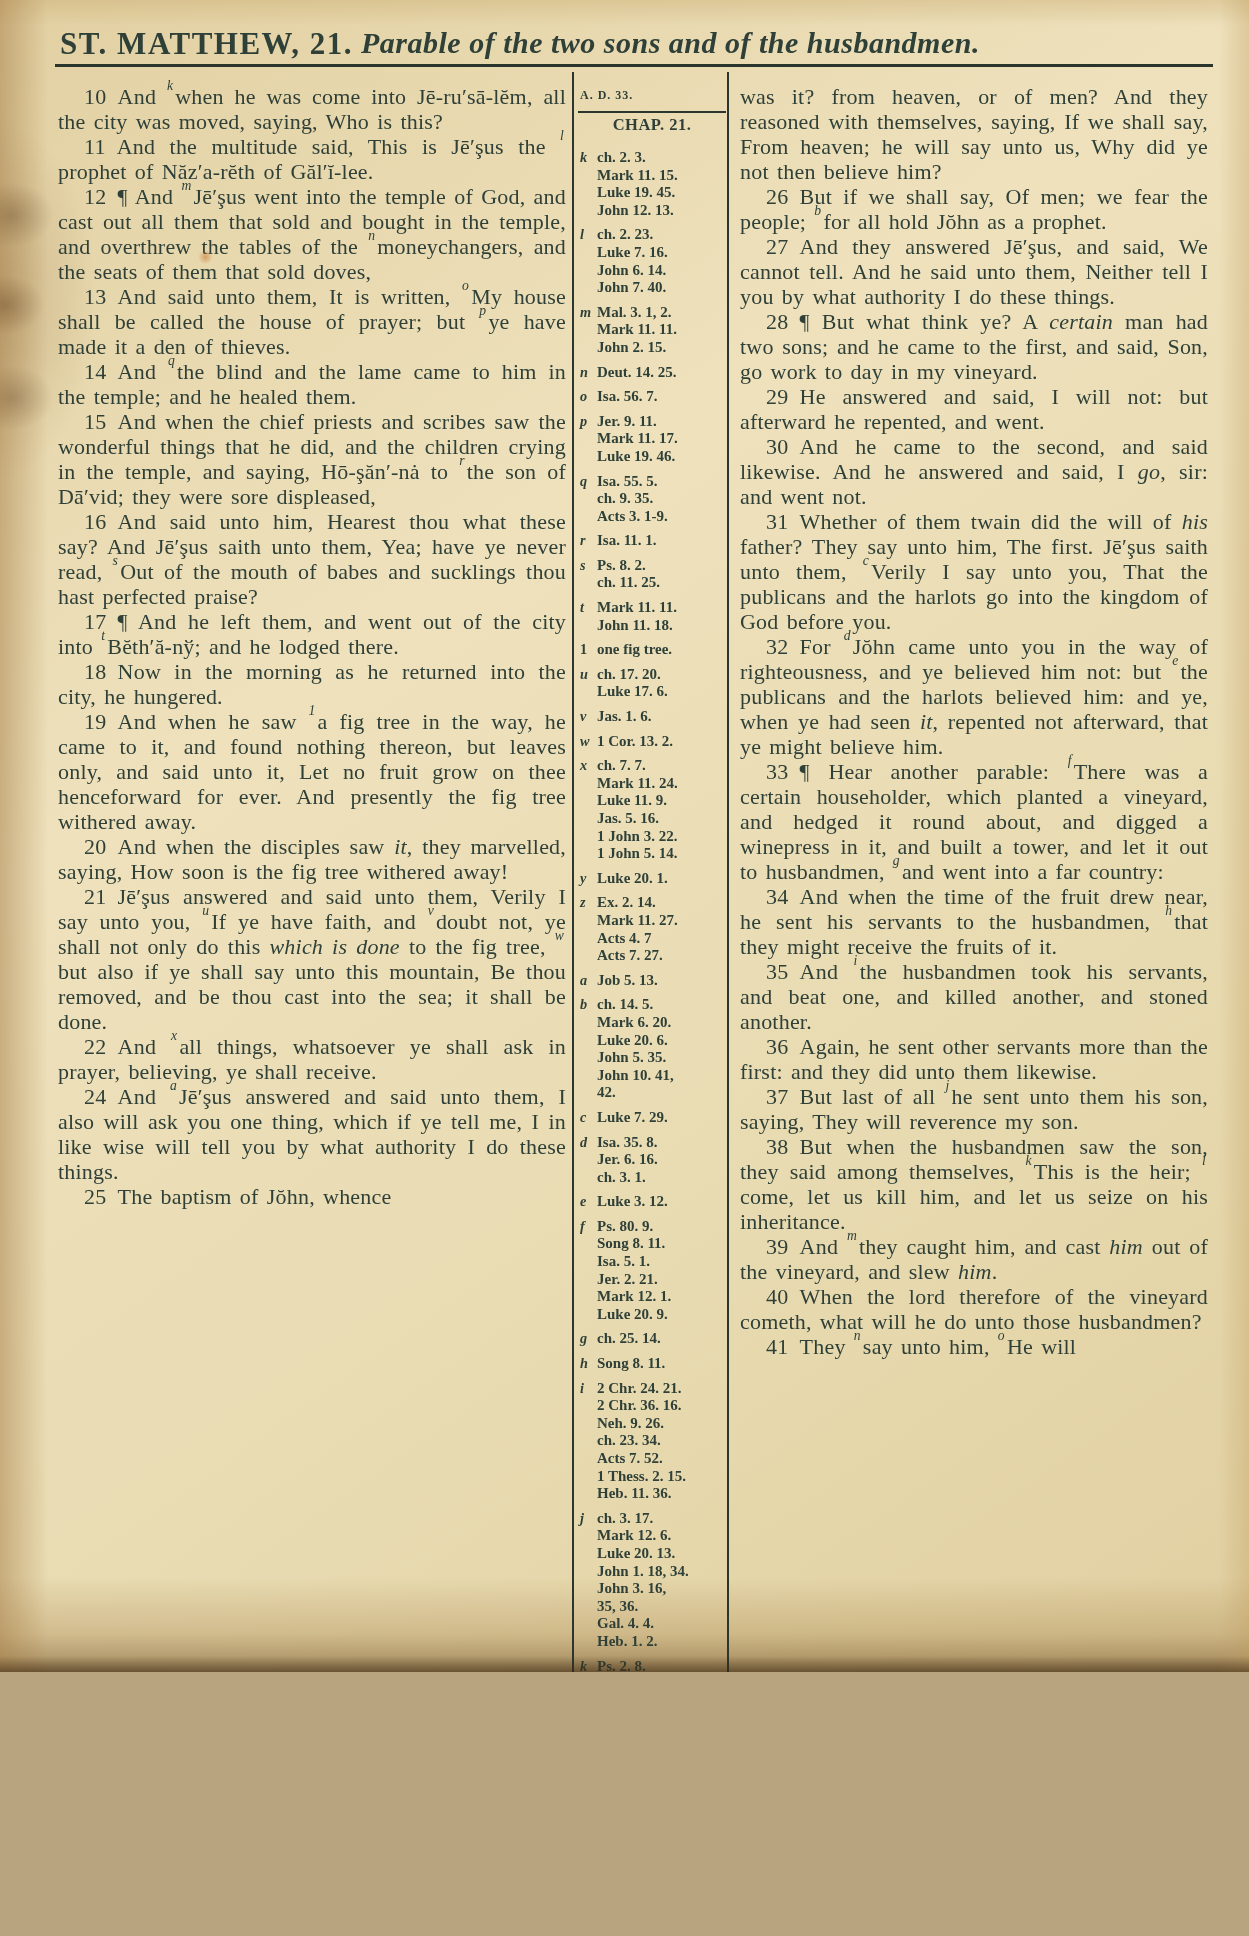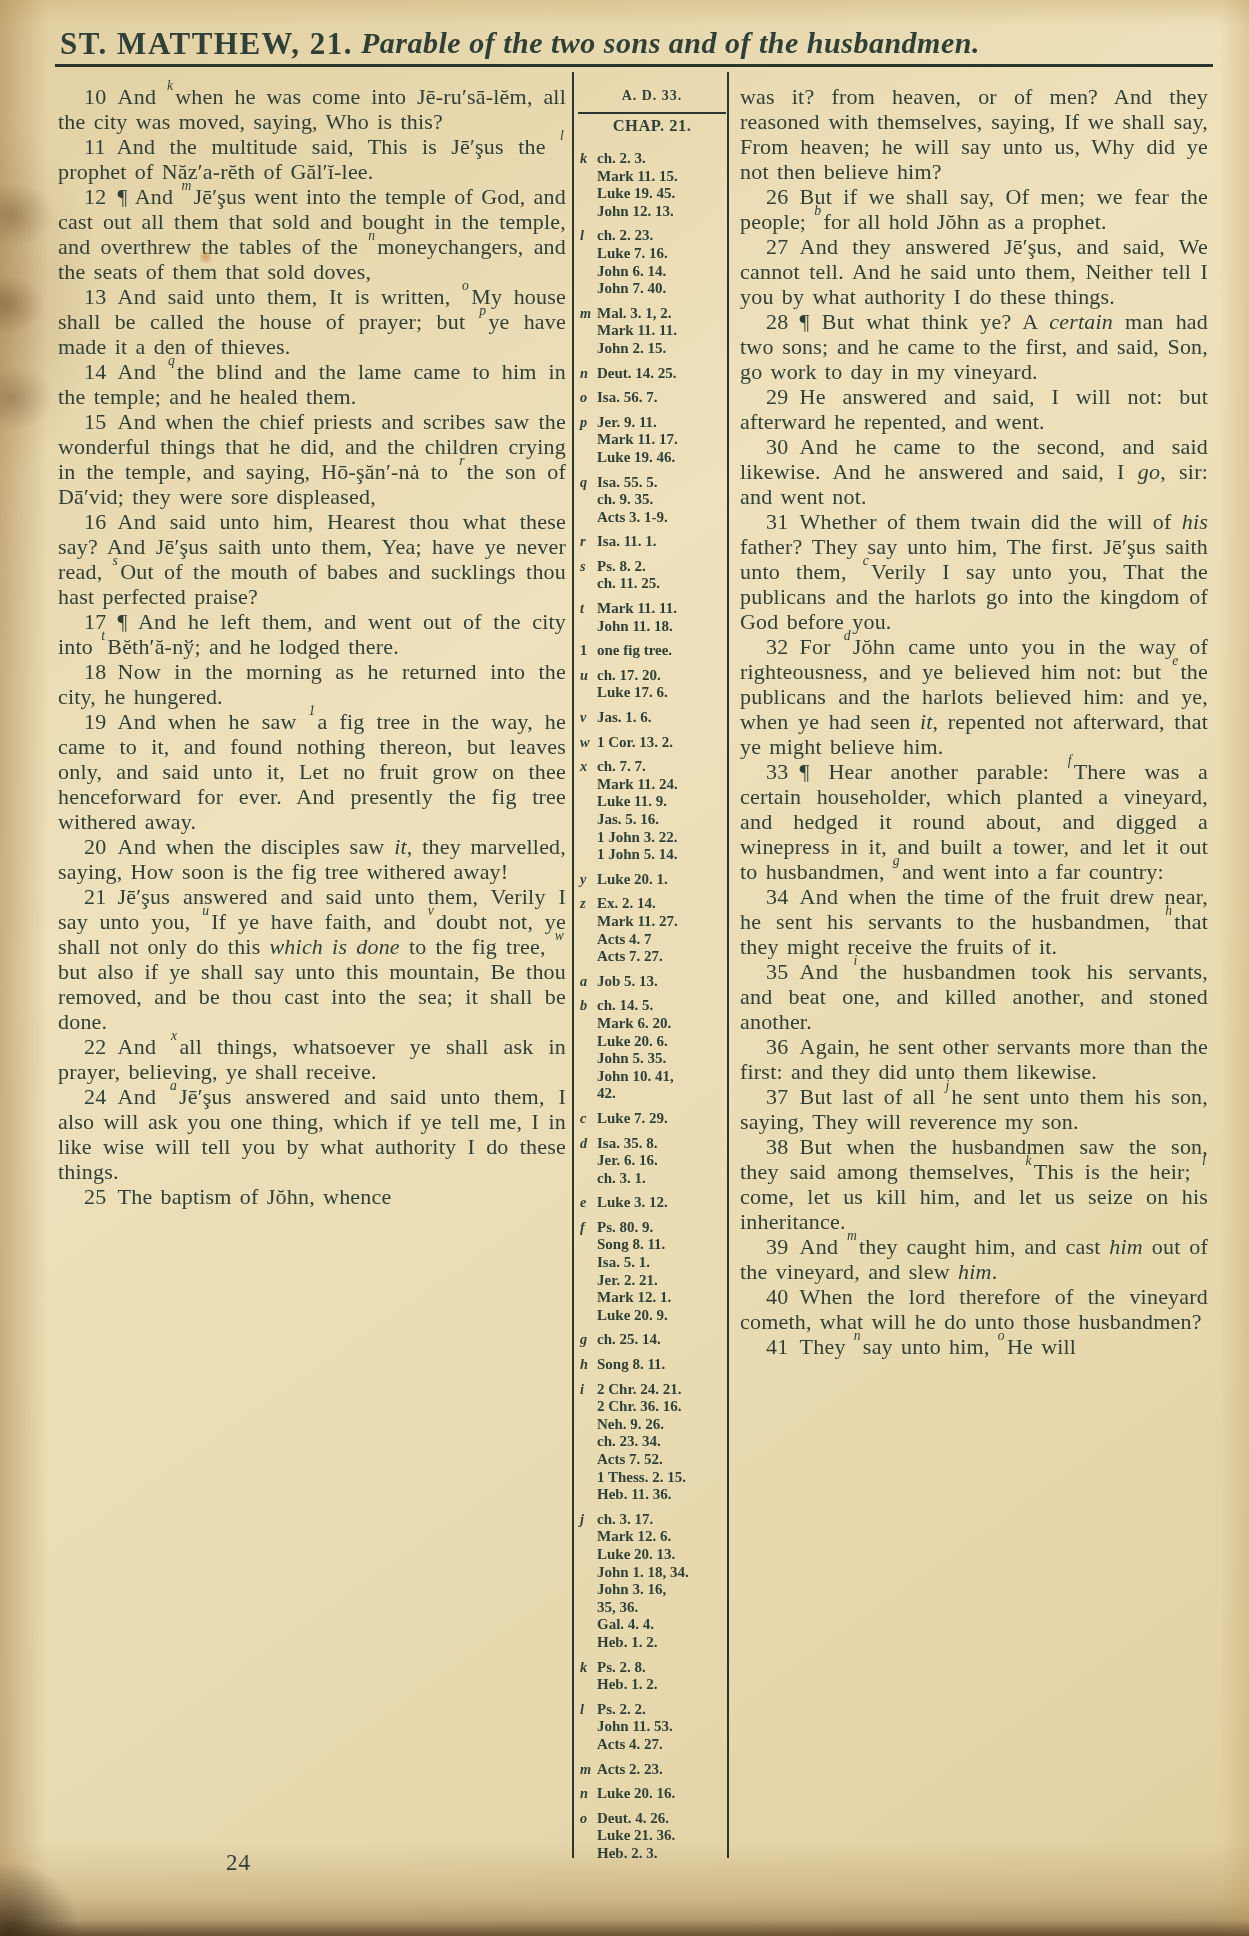--- a/index.html
+++ b/index.html
@@ -1,18 +1,18 @@
 <!DOCTYPE html>
 <html><head>
 <meta charset="utf-8">
 <style>
   html,body{margin:0;padding:0;background:#b8a57f;}
   .page{
     position:relative;
-    width:1249px;height:1936px;
+    width:1249px;height:1672px;
     overflow:hidden;
     font-family:"Liberation Serif","DejaVu Serif",serif;
     color:#2f4038;
     background-color:#e7d9b2;
     background-image:
       radial-gradient(ellipse 60px 46px at 12px 215px, rgba(82,52,20,0.30), rgba(82,52,20,0) 70%),
       radial-gradient(ellipse 55px 42px at 6px 305px, rgba(82,52,20,0.32), rgba(82,52,20,0) 70%),
       radial-gradient(ellipse 60px 46px at 12px 398px, rgba(82,52,20,0.28), rgba(82,52,20,0) 70%),
       radial-gradient(ellipse 130px 240px at 0px 300px, rgba(140,100,50,0.28), rgba(140,100,50,0) 75%),
       radial-gradient(circle at 10px 1932px, rgba(25,15,6,0.65), rgba(25,15,6,0) 70px),
@@ -39,21 +39,21 @@
   #left-col{left:58px;width:508px;}
   #right-col{left:740px;width:468px;}
   .verse{margin:0;text-indent:26px;}
   .verse.cont{text-indent:0;}
   sup.rl{font-size:0.62em;font-style:italic;position:relative;top:-0.45em;line-height:0;}
   .vrule{position:absolute;top:72px;height:1786px;width:2px;background:#2b362e;}
   .vrule1{left:572px;}
   .vrule2{left:727px;}
   
   #ref-col{position:absolute;left:580px;top:88px;width:144px;font-weight:bold;}
-  .ad{font-size:14px;text-align:center;letter-spacing:1px;}
+  .ad{font-size:12px;text-align:left;letter-spacing:1px;}
   .ad-rule{height:2px;background:#2b362e;margin:8px -2px 0 -2px;}
   .chap{font-size:16.5px;text-align:center;letter-spacing:0.5px;margin-top:2px;}
   #ref-entries{margin-top:14px;font-size:15px;line-height:17.6px;}
   .entry{position:relative;padding-left:17px;margin-bottom:7px;}
   .entry .letter{position:absolute;left:0;top:0;font-size:0.95em;}
   .entry .letter i{font-style:italic;}
   .rline{display:block;white-space:nowrap;}
   
   .pagenum{position:absolute;left:226px;top:1850px;font-size:23px;letter-spacing:1px;}
   

